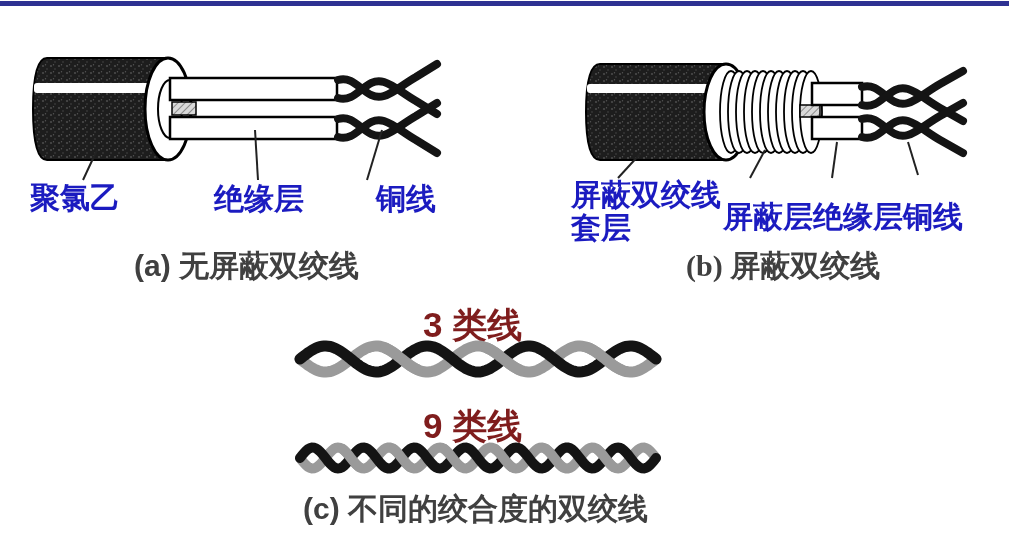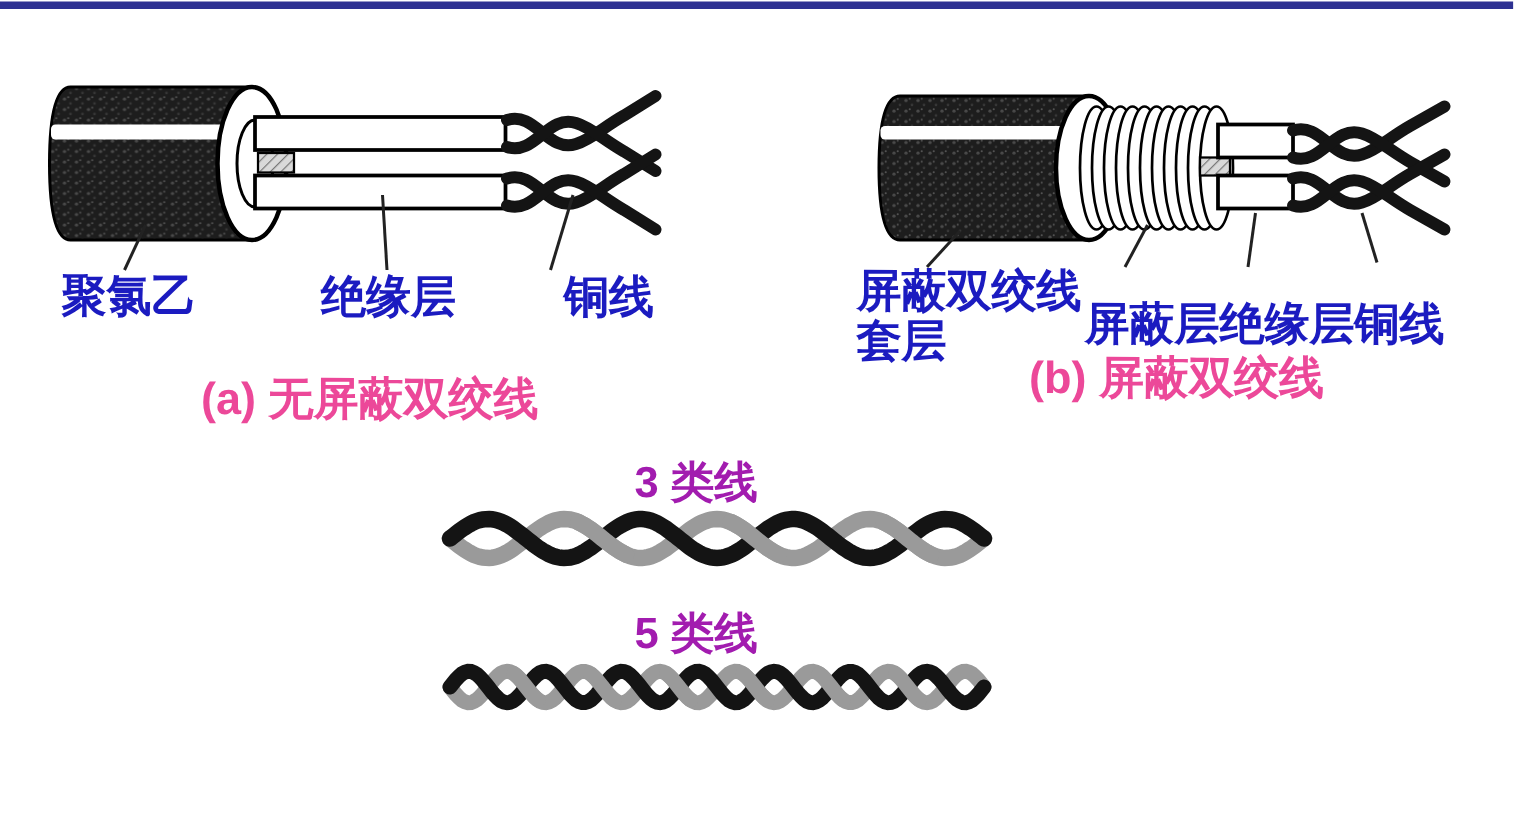--- a/index.html
+++ b/index.html
@@ -1,22 +1,22 @@
 <!DOCTYPE html>
 <html><head>
 <meta charset="utf-8">
 <style>
   html,body{margin:0;padding:0;background:#fff;}
   #page{position:relative;width:1009px;height:551px;background:#fff;overflow:hidden;
         font-family:"Liberation Sans",sans-serif;}
   #topbar{position:absolute;left:0;top:1px;width:1009px;height:5px;background:#2E3192;}
   .blue-label{position:absolute;color:#1B1BC0;font-weight:700;font-size:30px;
               line-height:33px;white-space:nowrap;}
-  .caption{position:absolute;color:#ec4899;font-weight:700;font-size:30px;white-space:nowrap;}
-  .cat-label{position:absolute;color:#a21caf;font-weight:700;font-size:29px;white-space:nowrap;}
+  .caption{position:absolute;color:#404040;font-weight:700;font-size:30px;white-space:nowrap;}
+  .cat-label{position:absolute;color:#7f1d1d;font-weight:700;font-size:35px;white-space:nowrap;}
   svg{position:absolute;display:block;}
   .center2{text-align:left;}
 </style>
 </head>
 <body>
 
 <div id="page">
 
   <div id="topbar"></div>
 
@@ -48,21 +48,21 @@
       <path d="M313 69 C332 63, 340 91, 359 85 C369 82, 377 74, 391 66 L412 53"></path>
       <path d="M313 87 C332 93, 340 65, 359 71 C369 74, 377 82, 391 90 L412 103"></path>
     </g>
     <g stroke="#222" stroke-width="2">
       <line x1="72" y1="100" x2="58" y2="130"></line>
       <line x1="230" y1="80" x2="233" y2="130"></line>
       <line x1="357" y1="80" x2="342" y2="130"></line>
     </g>
   </svg>
 
-  <div class="blue-label" style="left:41px;top:181px;">
+  <div class="blue-label" style="left:30px;top:181px;">
     <div>聚氯乙</div>
   </div>
   <div class="blue-label" style="left:214px;top:182px;">绝缘层</div>
   <div class="blue-label" style="left:376px;top:182px;">铜线</div>
   <div class="caption" style="left:134px;top:246px;">(a) 无屏蔽双绞线</div>
 
   <svg style="left:578px;top:58px;" width="398" height="122" viewBox="0 0 398 122">
     <defs>
       <pattern id="texB" width="8" height="7" patternUnits="userSpaceOnUse">
         <rect width="8" height="7" fill="#1d1d1d"></rect>
@@ -110,37 +110,38 @@
     </g>
   </svg>
 
   <div class="blue-label" style="left:571px;top:178px;width:126px;">
     <div>屏蔽双绞线</div>
     <div class="center2">套层</div>
   </div>
   <div class="blue-label" style="left:723px;top:178px;margin-top:22px;">
     <span>屏蔽层</span><span>绝缘层</span><span>铜线</span>
   </div>
-  <div class="caption" style="left:686px;top:232px;">(b) 屏蔽双绞线</div>
+  <div class="caption" style="left:686px;top:246px;font-family:Liberation Serif, serif;">(b) 屏蔽双绞线</div>
 
   <div class="cat-label" style="left:423px;top:302px;">3 类线</div>
   <svg id="twist-cat3" style="left:292px;top:339px;" width="372" height="40" viewBox="0 0 372 40">
       <path d="M8.0 20.0L10.0 21.6L12.0 23.2L14.0 24.7L16.0 26.2L18.0 27.5L20.0 28.8L22.0 29.9L24.0 30.9L26.0 31.7L28.0 32.3L30.0 32.7L32.0 32.9L34.0 33.0L36.0 32.8L38.0 32.5L40.0 31.9L42.0 31.2L44.0 30.3L46.0 29.3L48.0 28.1L50.0 26.8L52.0 25.3L54.0 23.8L56.0 22.3L58.0 20.7L60.0 19.1L62.0 17.5L64.0 15.9L66.0 14.4L68.0 13.0L70.0 11.7L72.0 10.6L74.0 9.5L76.0 8.7L78.0 8.0L80.0 7.5L82.0 7.1L84.0 7.0L86.0 7.1L88.0 7.3L90.0 7.8L92.0 8.4L94.0 9.3L96.0 10.3L98.0 11.4L100.0 12.7L102.0 14.0L104.0 15.5L106.0 17.0L108.0 18.6L110.0 20.2L112.0 21.8L114.0 23.4L116.0 24.9L118.0 26.4L120.0 27.7L122.0 28.9L124.0 30.0L126.0 31.0L128.0 31.8L130.0 32.3L132.0 32.8L134.0 33.0L136.0 33.0L138.0 32.8L140.0 32.4L142.0 31.9L144.0 31.1L146.0 30.2L148.0 29.1L150.0 27.9L152.0 26.6L154.0 25.1L156.0 23.6L158.0 22.1L160.0 20.5L162.0 18.9L164.0 17.3L166.0 15.7L168.0 14.2L170.0 12.8L172.0 11.6L174.0 10.4L176.0 9.4L178.0 8.6L180.0 7.9L182.0 7.4L184.0 7.1L186.0 7.0L188.0 7.1L190.0 7.4L192.0 7.9L194.0 8.6L196.0 9.4L198.0 10.4L200.0 11.6L202.0 12.8L204.0 14.2L206.0 15.7L208.0 17.3L210.0 18.9L212.0 20.5L214.0 22.1L216.0 23.6L218.0 25.1L220.0 26.6L222.0 27.9L224.0 29.1L226.0 30.2L228.0 31.1L230.0 31.9L232.0 32.4L234.0 32.8L236.0 33.0L238.0 33.0L240.0 32.8L242.0 32.3L244.0 31.8L246.0 31.0L248.0 30.0L250.0 28.9L252.0 27.7L254.0 26.4L256.0 24.9L258.0 23.4L260.0 21.8L262.0 20.2L264.0 18.6L266.0 17.0L268.0 15.5L270.0 14.0L272.0 12.7L274.0 11.4L276.0 10.3L278.0 9.3L280.0 8.4L282.0 7.8L284.0 7.3L286.0 7.1L288.0 7.0L290.0 7.1L292.0 7.5L294.0 8.0L296.0 8.7L298.0 9.5L300.0 10.6L302.0 11.7L304.0 13.0L306.0 14.4L308.0 15.9L310.0 17.5L312.0 19.1L314.0 20.7L316.0 22.3L318.0 23.8L320.0 25.3L322.0 26.8L324.0 28.1L326.0 29.3L328.0 30.3L330.0 31.2L332.0 31.9L334.0 32.5L336.0 32.8L338.0 33.0L340.0 32.9L342.0 32.7L344.0 32.3L346.0 31.7L348.0 30.9L350.0 29.9L352.0 28.8L354.0 27.5L356.0 26.2L358.0 24.7L360.0 23.2L362.0 21.6L364.0 20.0" fill="none" stroke="#9A9A9A" stroke-width="11" stroke-linecap="round"></path>
       <path d="M8.0 20.0L10.0 18.4L12.0 16.8L14.0 15.3L16.0 13.8L18.0 12.5L20.0 11.2L22.0 10.1L24.0 9.1L26.0 8.3L28.0 7.7L30.0 7.3L32.0 7.1L34.0 7.0L36.0 7.2L38.0 7.5L40.0 8.1L42.0 8.8L44.0 9.7L46.0 10.7L48.0 11.9L50.0 13.2L52.0 14.7L54.0 16.2L56.0 17.7L58.0 19.3L60.0 20.9L62.0 22.5L64.0 24.1L66.0 25.6L68.0 27.0L70.0 28.3L72.0 29.4L74.0 30.5L76.0 31.3L78.0 32.0L80.0 32.5L82.0 32.9L84.0 33.0L86.0 32.9L88.0 32.7L90.0 32.2L92.0 31.6L94.0 30.7L96.0 29.7L98.0 28.6L100.0 27.3L102.0 26.0L104.0 24.5L106.0 23.0L108.0 21.4L110.0 19.8L112.0 18.2L114.0 16.6L116.0 15.1L118.0 13.6L120.0 12.3L122.0 11.1L124.0 10.0L126.0 9.0L128.0 8.2L130.0 7.7L132.0 7.2L134.0 7.0L136.0 7.0L138.0 7.2L140.0 7.6L142.0 8.1L144.0 8.9L146.0 9.8L148.0 10.9L150.0 12.1L152.0 13.4L154.0 14.9L156.0 16.4L158.0 17.9L160.0 19.5L162.0 21.1L164.0 22.7L166.0 24.3L168.0 25.8L170.0 27.2L172.0 28.4L174.0 29.6L176.0 30.6L178.0 31.4L180.0 32.1L182.0 32.6L184.0 32.9L186.0 33.0L188.0 32.9L190.0 32.6L192.0 32.1L194.0 31.4L196.0 30.6L198.0 29.6L200.0 28.4L202.0 27.2L204.0 25.8L206.0 24.3L208.0 22.7L210.0 21.1L212.0 19.5L214.0 17.9L216.0 16.4L218.0 14.9L220.0 13.4L222.0 12.1L224.0 10.9L226.0 9.8L228.0 8.9L230.0 8.1L232.0 7.6L234.0 7.2L236.0 7.0L238.0 7.0L240.0 7.2L242.0 7.7L244.0 8.2L246.0 9.0L248.0 10.0L250.0 11.1L252.0 12.3L254.0 13.6L256.0 15.1L258.0 16.6L260.0 18.2L262.0 19.8L264.0 21.4L266.0 23.0L268.0 24.5L270.0 26.0L272.0 27.3L274.0 28.6L276.0 29.7L278.0 30.7L280.0 31.6L282.0 32.2L284.0 32.7L286.0 32.9L288.0 33.0L290.0 32.9L292.0 32.5L294.0 32.0L296.0 31.3L298.0 30.5L300.0 29.4L302.0 28.3L304.0 27.0L306.0 25.6L308.0 24.1L310.0 22.5L312.0 20.9L314.0 19.3L316.0 17.7L318.0 16.2L320.0 14.7L322.0 13.2L324.0 11.9L326.0 10.7L328.0 9.7L330.0 8.8L332.0 8.1L334.0 7.5L336.0 7.2L338.0 7.0L340.0 7.1L342.0 7.3L344.0 7.7L346.0 8.3L348.0 9.1L350.0 10.1L352.0 11.2L354.0 12.5L356.0 13.8L358.0 15.3L360.0 16.8L362.0 18.4L364.0 20.0" fill="none" stroke="#141414" stroke-width="11" stroke-linecap="round"></path>
       <path d="M93.4 9.0L95.4 10.0L97.4 11.1L99.4 12.3L101.4 13.6L103.4 15.1L105.4 16.6L107.4 18.2L109.4 19.8L111.4 21.4L113.4 23.0L115.4 24.5L117.4 26.0L119.4 27.3L121.4 28.6L123.4 29.7L125.4 30.7" fill="none" stroke="#9A9A9A" stroke-width="11" stroke-linecap="round"></path>
       <path d="M195.2 9.0L197.2 10.0L199.2 11.1L201.2 12.3L203.2 13.6L205.2 15.1L207.2 16.6L209.2 18.2L211.2 19.8L213.2 21.4L215.2 23.0L217.2 24.5L219.2 26.0L221.2 27.3L223.2 28.6L225.2 29.7L227.2 30.7" fill="none" stroke="#9A9A9A" stroke-width="11" stroke-linecap="round"></path>
       <path d="M296.9 9.0L298.9 10.0L300.9 11.1L302.9 12.3L304.9 13.6L306.9 15.1L308.9 16.6L310.9 18.2L312.9 19.8L314.9 21.4L316.9 23.0L318.9 24.5L320.9 26.0L322.9 27.3L324.9 28.6L326.9 29.7L328.9 30.7" fill="none" stroke="#9A9A9A" stroke-width="11" stroke-linecap="round"></path>
     </svg>
 
-  <div class="cat-label" style="left:423px;top:403px;">5 类线</div>
+  <div class="cat-label" style="left:423px;top:403px;">9 类线</div>
   <svg id="twist-cat5" style="left:292px;top:441px;" width="372" height="34" viewBox="0 0 372 34">
       <path d="M8.0 17.0L10.0 19.6L12.0 22.0L14.0 24.1L16.0 25.8L18.0 26.9L20.0 27.5L22.0 27.4L24.0 26.6L26.0 25.3L28.0 23.5L30.0 21.3L32.0 18.8L34.0 16.3L36.0 13.7L38.0 11.4L40.0 9.4L42.0 7.8L44.0 6.9L46.0 6.5L48.0 6.8L50.0 7.7L52.0 9.1L54.0 11.1L56.0 13.4L58.0 15.9L60.0 18.5L62.0 21.0L64.0 23.2L66.0 25.1L68.0 26.5L70.0 27.3L72.0 27.5L74.0 27.0L76.0 26.0L78.0 24.4L80.0 22.3L82.0 19.9L84.0 17.4L86.0 14.8L88.0 12.3L90.0 10.2L92.0 8.4L94.0 7.2L96.0 6.6L98.0 6.6L100.0 7.2L102.0 8.4L104.0 10.2L106.0 12.3L108.0 14.8L110.0 17.4L112.0 19.9L114.0 22.3L116.0 24.4L118.0 26.0L120.0 27.0L122.0 27.5L124.0 27.3L126.0 26.5L128.0 25.1L130.0 23.2L132.0 21.0L134.0 18.5L136.0 15.9L138.0 13.4L140.0 11.1L142.0 9.1L144.0 7.7L146.0 6.8L148.0 6.5L150.0 6.9L152.0 7.8L154.0 9.4L156.0 11.4L158.0 13.7L160.0 16.3L162.0 18.8L164.0 21.3L166.0 23.5L168.0 25.3L170.0 26.6L172.0 27.4L174.0 27.5L176.0 26.9L178.0 25.8L180.0 24.1L182.0 22.0L184.0 19.6L186.0 17.0L188.0 14.4L190.0 12.0L192.0 9.9L194.0 8.2L196.0 7.1L198.0 6.5L200.0 6.6L202.0 7.4L204.0 8.7L206.0 10.5L208.0 12.7L210.0 15.2L212.0 17.7L214.0 20.3L216.0 22.6L218.0 24.6L220.0 26.2L222.0 27.1L224.0 27.5L226.0 27.2L228.0 26.3L230.0 24.9L232.0 22.9L234.0 20.6L236.0 18.1L238.0 15.5L240.0 13.0L242.0 10.8L244.0 8.9L246.0 7.5L248.0 6.7L250.0 6.5L252.0 7.0L254.0 8.0L256.0 9.6L258.0 11.7L260.0 14.1L262.0 16.6L264.0 19.2L266.0 21.7L268.0 23.8L270.0 25.6L272.0 26.8L274.0 27.4L276.0 27.4L278.0 26.8L280.0 25.6L282.0 23.8L284.0 21.7L286.0 19.2L288.0 16.6L290.0 14.1L292.0 11.7L294.0 9.6L296.0 8.0L298.0 7.0L300.0 6.5L302.0 6.7L304.0 7.5L306.0 8.9L308.0 10.8L310.0 13.0L312.0 15.5L314.0 18.1L316.0 20.6L318.0 22.9L320.0 24.9L322.0 26.3L324.0 27.2L326.0 27.5L328.0 27.1L330.0 26.2L332.0 24.6L334.0 22.6L336.0 20.3L338.0 17.7L340.0 15.2L342.0 12.7L344.0 10.5L346.0 8.7L348.0 7.4L350.0 6.6L352.0 6.5L354.0 7.1L356.0 8.2L358.0 9.9L360.0 12.0L362.0 14.4L364.0 17.0" fill="none" stroke="#9A9A9A" stroke-width="10" stroke-linecap="round"></path>
       <path d="M8.0 17.0L10.0 14.4L12.0 12.0L14.0 9.9L16.0 8.2L18.0 7.1L20.0 6.5L22.0 6.6L24.0 7.4L26.0 8.7L28.0 10.5L30.0 12.7L32.0 15.2L34.0 17.7L36.0 20.3L38.0 22.6L40.0 24.6L42.0 26.2L44.0 27.1L46.0 27.5L48.0 27.2L50.0 26.3L52.0 24.9L54.0 22.9L56.0 20.6L58.0 18.1L60.0 15.5L62.0 13.0L64.0 10.8L66.0 8.9L68.0 7.5L70.0 6.7L72.0 6.5L74.0 7.0L76.0 8.0L78.0 9.6L80.0 11.7L82.0 14.1L84.0 16.6L86.0 19.2L88.0 21.7L90.0 23.8L92.0 25.6L94.0 26.8L96.0 27.4L98.0 27.4L100.0 26.8L102.0 25.6L104.0 23.8L106.0 21.7L108.0 19.2L110.0 16.6L112.0 14.1L114.0 11.7L116.0 9.6L118.0 8.0L120.0 7.0L122.0 6.5L124.0 6.7L126.0 7.5L128.0 8.9L130.0 10.8L132.0 13.0L134.0 15.5L136.0 18.1L138.0 20.6L140.0 22.9L142.0 24.9L144.0 26.3L146.0 27.2L148.0 27.5L150.0 27.1L152.0 26.2L154.0 24.6L156.0 22.6L158.0 20.3L160.0 17.7L162.0 15.2L164.0 12.7L166.0 10.5L168.0 8.7L170.0 7.4L172.0 6.6L174.0 6.5L176.0 7.1L178.0 8.2L180.0 9.9L182.0 12.0L184.0 14.4L186.0 17.0L188.0 19.6L190.0 22.0L192.0 24.1L194.0 25.8L196.0 26.9L198.0 27.5L200.0 27.4L202.0 26.6L204.0 25.3L206.0 23.5L208.0 21.3L210.0 18.8L212.0 16.3L214.0 13.7L216.0 11.4L218.0 9.4L220.0 7.8L222.0 6.9L224.0 6.5L226.0 6.8L228.0 7.7L230.0 9.1L232.0 11.1L234.0 13.4L236.0 15.9L238.0 18.5L240.0 21.0L242.0 23.2L244.0 25.1L246.0 26.5L248.0 27.3L250.0 27.5L252.0 27.0L254.0 26.0L256.0 24.4L258.0 22.3L260.0 19.9L262.0 17.4L264.0 14.8L266.0 12.3L268.0 10.2L270.0 8.4L272.0 7.2L274.0 6.6L276.0 6.6L278.0 7.2L280.0 8.4L282.0 10.2L284.0 12.3L286.0 14.8L288.0 17.4L290.0 19.9L292.0 22.3L294.0 24.4L296.0 26.0L298.0 27.0L300.0 27.5L302.0 27.3L304.0 26.5L306.0 25.1L308.0 23.2L310.0 21.0L312.0 18.5L314.0 15.9L316.0 13.4L318.0 11.1L320.0 9.1L322.0 7.7L324.0 6.8L326.0 6.5L328.0 6.9L330.0 7.8L332.0 9.4L334.0 11.4L336.0 13.7L338.0 16.3L340.0 18.8L342.0 21.3L344.0 23.5L346.0 25.3L348.0 26.6L350.0 27.4L352.0 27.5L354.0 26.9L356.0 25.8L358.0 24.1L360.0 22.0L362.0 19.6L364.0 17.0" fill="none" stroke="#141414" stroke-width="10" stroke-linecap="round"></path>
       <path d="M50.7 8.1L52.7 9.8L54.7 11.9L56.7 14.3L58.7 16.8L60.7 19.4L62.7 21.8L64.7 24.0L66.7 25.7" fill="none" stroke="#9A9A9A" stroke-width="10" stroke-linecap="round"></path>
       <path d="M101.6 8.1L103.6 9.8L105.6 11.9L107.6 14.3L109.6 16.8L111.6 19.4L113.6 21.8L115.6 24.0L117.6 25.7" fill="none" stroke="#9A9A9A" stroke-width="10" stroke-linecap="round"></path>
       <path d="M152.4 8.1L154.4 9.8L156.4 11.9L158.4 14.3L160.4 16.8L162.4 19.4L164.4 21.8L166.4 24.0L168.4 25.7" fill="none" stroke="#9A9A9A" stroke-width="10" stroke-linecap="round"></path>
       <path d="M203.3 8.1L205.3 9.8L207.3 11.9L209.3 14.3L211.3 16.8L213.3 19.4L215.3 21.8L217.3 24.0L219.3 25.7" fill="none" stroke="#9A9A9A" stroke-width="10" stroke-linecap="round"></path>
       <path d="M254.1 8.1L256.1 9.8L258.1 11.9L260.1 14.3L262.1 16.8L264.1 19.4L266.1 21.8L268.1 24.0L270.1 25.7" fill="none" stroke="#9A9A9A" stroke-width="10" stroke-linecap="round"></path>
       <path d="M305.0 8.1L307.0 9.8L309.0 11.9L311.0 14.3L313.0 16.8L315.0 19.4L317.0 21.8L319.0 24.0L321.0 25.7" fill="none" stroke="#9A9A9A" stroke-width="10" stroke-linecap="round"></path>
     </svg>
 
+  <div class="caption" style="left:303px;top:489px;">(c) 不同的绞合度的双绞线</div>
 
 </div>
 
 </body></html>

